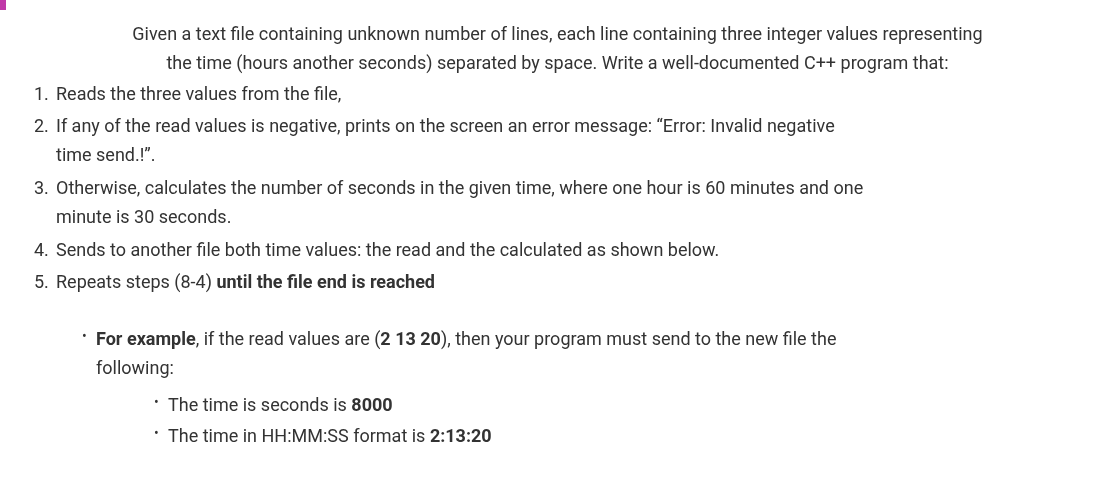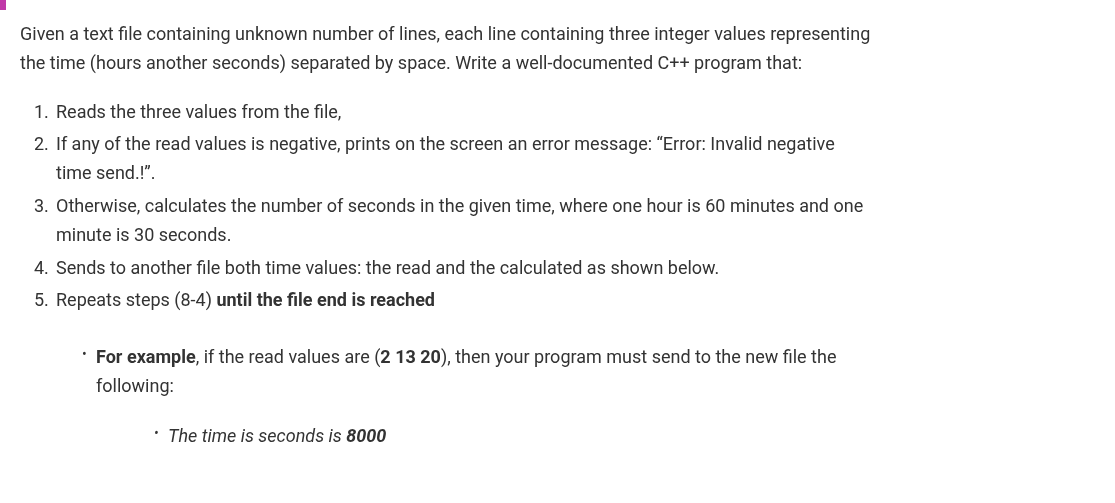--- a/index.html
+++ b/index.html
@@ -23,21 +23,22 @@
       height: 10px;
       background: #c039a8;
       position: absolute;
       top: 0;
       left: 0;
     }
     .content {
       padding: 20px 20px 20px 20px;
     }
     .intro {
-      margin-bottom: 20px;
+      margin-bottom: 2px;
+      text-align: center;
     }
     .ordered-list {
       list-style: none;
       padding-left: 36px;
     }
     .ordered-list li {
       margin-bottom: 4px;
       position: relative;
     }
     .ordered-list li::before {
@@ -56,22 +57,21 @@
     }
     .example-intro::before {
       content: "•";
       position: absolute;
       left: 0;
       font-size: 14px;
     }
     .sub-bullets {
       list-style: none;
       padding-left: 72px;
-      margin-top: 21px;
-      font-style: italic;
+      margin-top: 8px;
     }
     .sub-bullets li {
       position: relative;
       padding-left: 14px;
       margin-bottom: 2px;
     }
     .sub-bullets li::before {
       content: "•";
       position: absolute;
       left: 0;
@@ -115,16 +115,19 @@
 
   <div class="example-section">
     <div class="example-intro">
       <span class="bold">For example</span><span>, if the read values are (</span><span class="bold">2 13 20</span><span>), then your program must send to the new file the</span><br>
       <span>following:</span>
     </div>
     <ul class="sub-bullets">
       <li>
         <span>The time is seconds is </span><span class="bold">8000</span>
       </li>
+      <li>
+        <span>The time in HH:MM:SS format is </span><span class="bold">2:13:20</span>
+      </li>
     </ul>
   </div>
 
 </div>
 
 </body></html>

